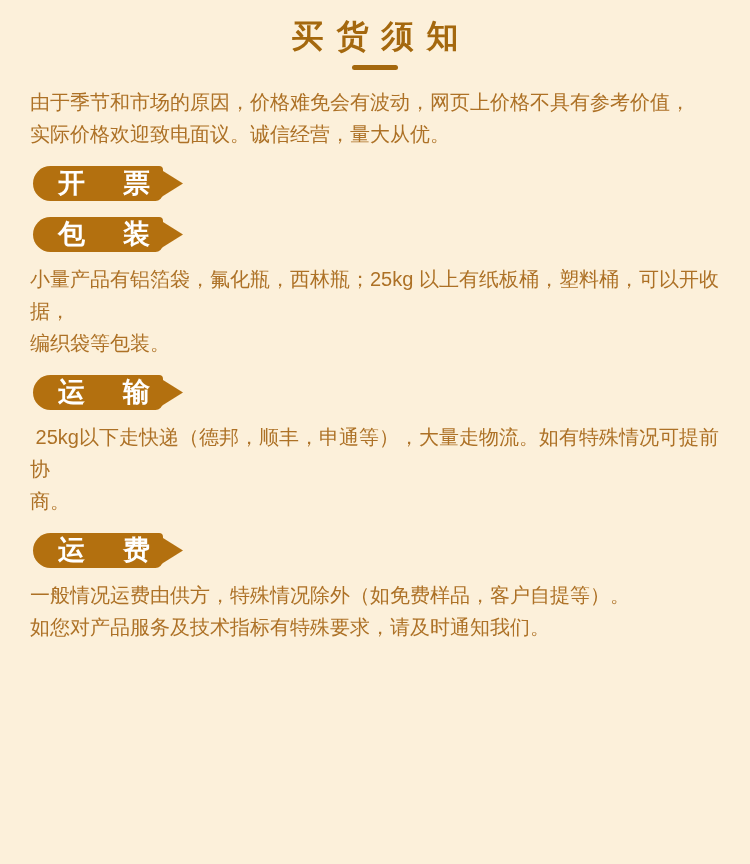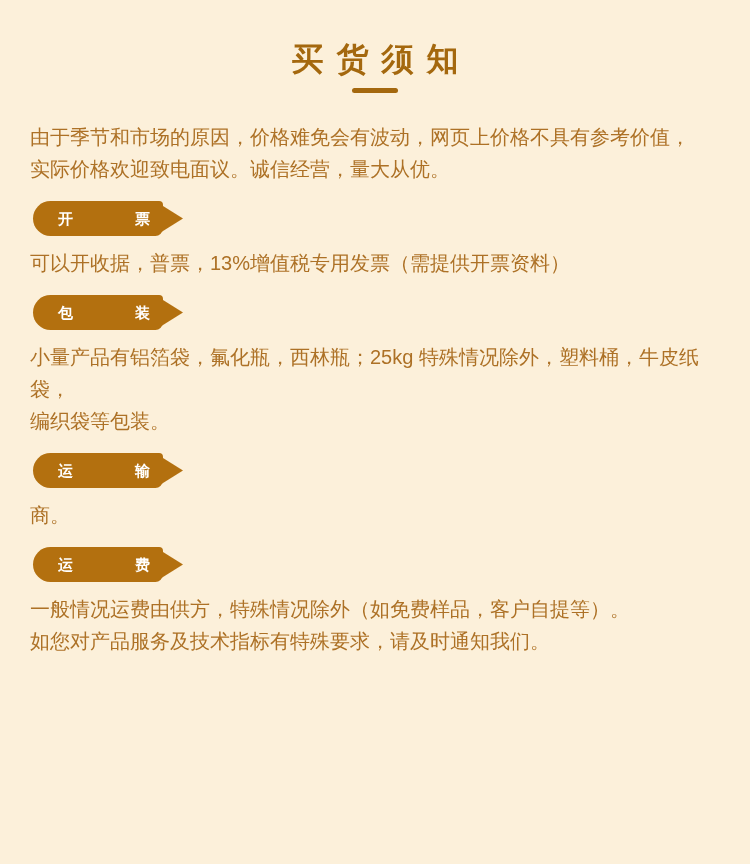--- a/index.html
+++ b/index.html
@@ -7,40 +7,40 @@
     width: 750px;
     height: 864px;
     background: #fcf0da;
     overflow: hidden;
     font-family: "Liberation Sans", "DejaVu Sans", sans-serif;
   }
   .page {
     box-sizing: border-box;
     width: 750px;
     height: 864px;
-    padding: 42px 30px 0 30px;
+    padding: 19px 30px 0 30px;
   }
   .title {
     margin: 0;
     text-align: center;
     font-size: 32px;
     line-height: 34px;
     font-weight: bold;
     color: #a4680e;
     letter-spacing: 13px;
     text-indent: 13px;
   }
   .title-underline {
     width: 46px;
     height: 5px;
     background: #a4680e;
     border-radius: 3px;
     margin: 12px auto 0 auto;
   }
-  .intro { margin-top: 28px; }
+  .intro { margin-top: 16px; }
   .para-line {
     font-size: 20px;
     line-height: 32px;
     color: #ad7126;
     white-space: pre-wrap;
   }
   .badge {
     position: relative;
     display: flex;
     align-items: center;
@@ -57,21 +57,21 @@
     top: 0;
     width: 28px;
     height: 35px;
     background: #b3700f;
     clip-path: polygon(0 0, 100% 50%, 0 100%);
   }
   .badge-label {
     display: inline-block;
     width: 92px;
     margin-left: 25px;
-    font-size: 15px;
+    font-size: 27px;
     line-height: 35px;
     font-weight: bold;
     color: #ffffff;
     text-align: justify;
     text-align-last: justify;
   }
 </style>
 </head>
 <body>
 
@@ -82,41 +82,39 @@
 
   <div class="intro">
     <div class="para-line">由于季节和市场的原因，价格难免会有波动，网页上价格不具有参考价值，</div>
     <div class="para-line">实际价格欢迎致电面议。诚信经营，量大从优。</div>
   </div>
 
   <div>
     <div class="badge">
       <span class="badge-label">开票</span>
     </div>
-    <div>
-      <div class="para-line">可以开收据，普票，13%增值税专用发票（需提供开票资料）</div>
-    </div>
   </div>
 
 
   <div>
     <div class="badge">
       <span class="badge-label">包装</span>
     </div>
     <div>
-      <div class="para-line">小量产品有铝箔袋，氟化瓶，西林瓶；25kg 特殊情况除外，塑料桶，牛皮纸袋，</div>
+      <div class="para-line">小量产品有铝箔袋，氟化瓶，西林瓶；25kg 以上有纸板桶，塑料桶，可以开收据，</div>
       <div class="para-line">编织袋等包装。</div>
     </div>
   </div>
 
   <div>
     <div class="badge">
       <span class="badge-label">运输</span>
     </div>
     <div>
+      <div class="para-line"> 25kg以下走快递（德邦，顺丰，申通等），大量走物流。如有特殊情况可提前协</div>
       <div class="para-line">商。</div>
     </div>
   </div>
 
   <div>
     <div class="badge">
       <span class="badge-label">运费</span>
     </div>
     <div>
       <div class="para-line">一般情况运费由供方，特殊情况除外（如免费样品，客户自提等）。</div>

